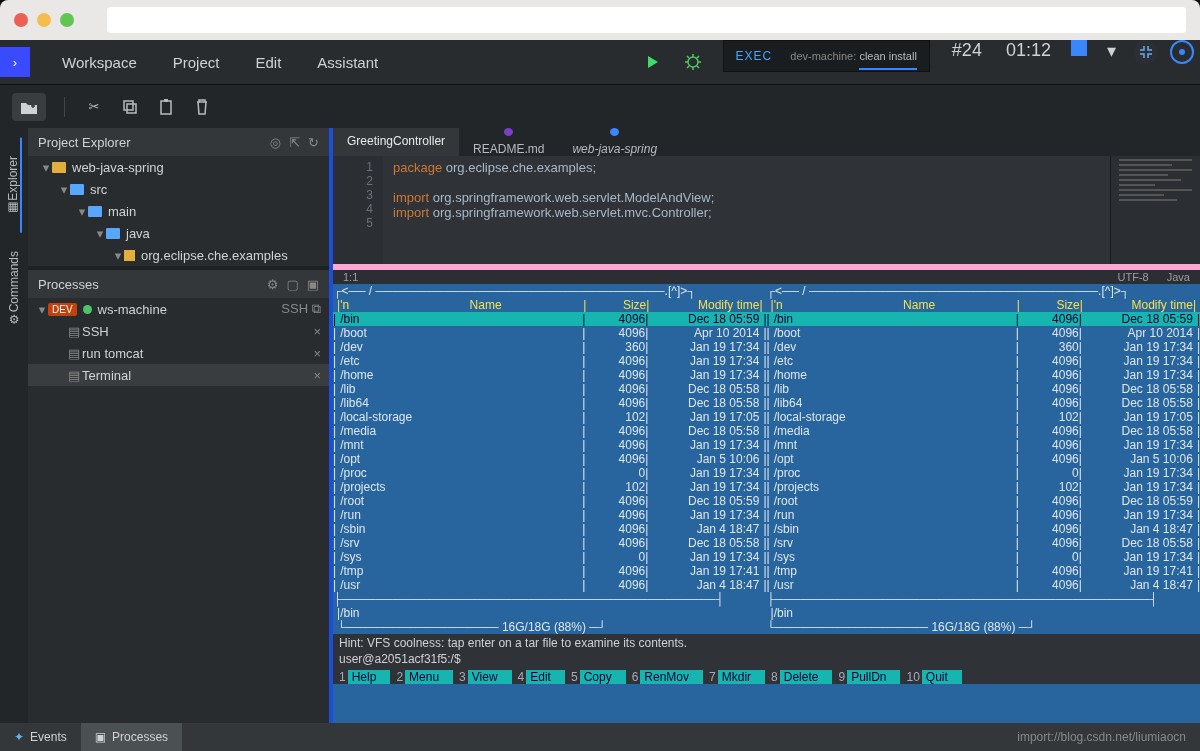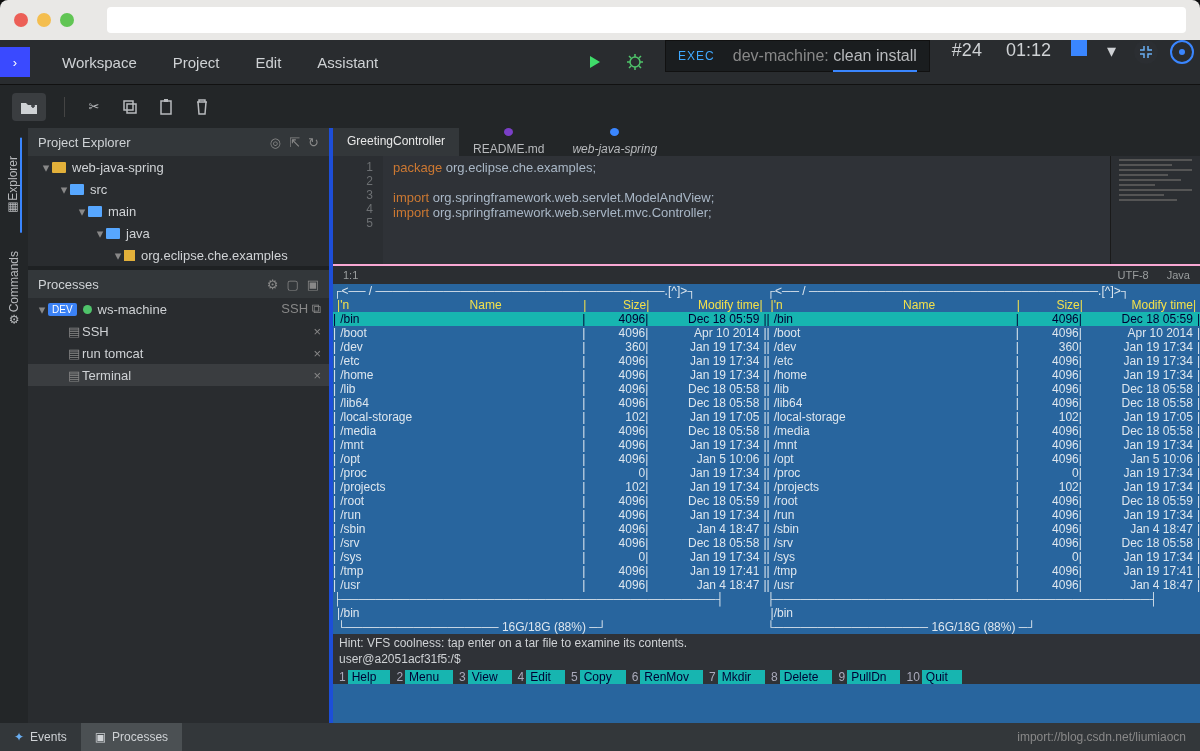--- a/index.html
+++ b/index.html
@@ -13,21 +13,21 @@
 .urlbar{ flex:1; height:26px; background:#fff; border-radius:4px; margin-left:24px; }
 
 
 .menubar{ height:44px; background:#292c2f; display:flex; align-items:center; color:#cfd2d5; }
 .bluebtn{ width:30px; height:30px; background:#3a4aff; display:flex; align-items:center; justify-content:center; color:#fff; margin-right:14px; }
 .menuitem{ padding:0 18px; font-size:15px; cursor:pointer; }
 .rightctl{ margin-left:auto; display:flex; height:44px; }
 .runbtn{ width:40px; height:44px; display:flex; align-items:center; justify-content:center; }
 .cmdbox{ display:flex; align-items:center; background:#1a1d1f; height:32px; margin:0 10px; padding:0 12px; border:1px solid #111; }
 .cmdbox .exec{ color:#3fa8ff; margin-right:18px; font-size:12px; letter-spacing:1px; }
-.cmdbox .cmdtxt{ color:#b8babd; font-size:16px; }
+.cmdbox .cmdtxt{ color:#b8babd; font-size:11px; }
 .rmeta{ color:#cfd2d5; font-size:18px; padding:0 12px; }
 .sqbtn{ width:16px; height:16px; background:#3a86ff; margin:0 8px; }
 .circbtn{ width:24px; height:24px; border-radius:50%; display:flex; align-items:center; justify-content:center; margin:0 6px; }
 
 
 .toolbar{ height:44px; background:#232628; display:flex; align-items:center; padding:0 12px; gap:14px; border-top:1px solid #111; }
 .tbicon{ width:22px; height:22px; display:flex; align-items:center; justify-content:center; color:#b8babd; cursor:pointer; }
 .tbsep{ width:1px; height:20px; background:#444; margin:0 4px; }
 
 
@@ -44,37 +44,37 @@
 .trow{ display:flex; align-items:center; height:22px; cursor:pointer; }
 .caret{ width:12px; text-align:center; color:#888; }
 .folder{ width:14px; height:11px; background:#57a7ff; border-radius:1px; margin-right:6px; position:relative; }
 .folder.y1{ background:#e2b03a; }
 .pkg{ width:11px; height:11px; background:#e2b03a; margin-right:6px; }
 
 .procpanel{ flex:1; display:flex; flex-direction:column; }
 .procbody{ flex:1; background:#292c2f; color:#cfd2d5; }
 .prow{ display:flex; align-items:center; height:22px; padding-left:8px; cursor:pointer; }
 .prow.sel{ background:#3a3d40; }
-.devbadge{ background:#3b82f6; color:#fff; font-size:10px; padding:1px 4px; border-radius:2px; margin-right:6px; }
+.devbadge{ background:#c2410c; color:#fff; font-size:10px; padding:1px 4px; border-radius:2px; margin-right:6px; }
 .dot{ width:9px; height:9px; border-radius:50%; background:#4fc36a; margin-right:6px; }
 .prow .x{ margin-left:auto; margin-right:8px; color:#888; }
 
 
 .rightcol{ flex:1; display:flex; flex-direction:column; background:#2b2e32; }
 .tabs{ height:28px; background:#232628; display:flex; align-items:center; color:#b8babd; font-size:12px; }
 .tab{ padding:0 14px; height:28px; display:flex; align-items:center; gap:6px; cursor:pointer;flex-direction:column; }
 .tab.active{ background:#33373a; color:#e8e8e8; }
 .tabdot{ width:9px; height:9px; border-radius:50%; }
 .editwrap{ flex:none; display:flex; height:108px; background:#2f3237; }
 .gutter{ width:50px; background:#2b2e32; color:#6d7073; text-align:right; padding:4px 10px 0 0; font-size:12px; }
 .code{ flex:1; padding:4px 10px; font-size:13px; }
 .kw{ color:#cc7832; } .pkgtxt{ color:#a9b7c6; }
 .minimap{ width:90px; background:#2b2e32; border-left:1px solid #1a1a1a; position:relative; }
 .mmline{ height:2px; background:#555; margin:3px 8px; }
-.statusbar{ height:20px; background:#2b2e32; color:#9b9e9f; font-size:11px; display:flex; align-items:center; padding:0 10px; border-top:2px solid #f9a8d4; }
+.statusbar{ height:20px; background:#2b2e32; color:#9b9e9f; font-size:11px; display:flex; align-items:center; padding:0 10px; border-top:6px solid #f9a8d4; }
 .statusbar .sp{ margin-left:auto; display:flex; gap:18px; }
 
 
 .term{ flex:1; background:#28659e; font-size:12px; position:relative; overflow:hidden; }
 .term .menubar2{ background:#28659e; color:#dde6ee; display:flex; gap:40px; padding:2px 10px; }
 .fmrow{ display:flex; }
 .fmpane{ width:50%; }
 .fmhdr{ color:#f4e14a; display:flex; padding:0 4px; }
 .fmhdr .n{ width:48px; } .fmhdr .nm{ flex:1; text-align:center; } .fmhdr .sz{ width:60px; text-align:right; } .fmhdr .mt{ width:110px; text-align:right; }
 .row{ display:flex; color:#dde6ee; }

